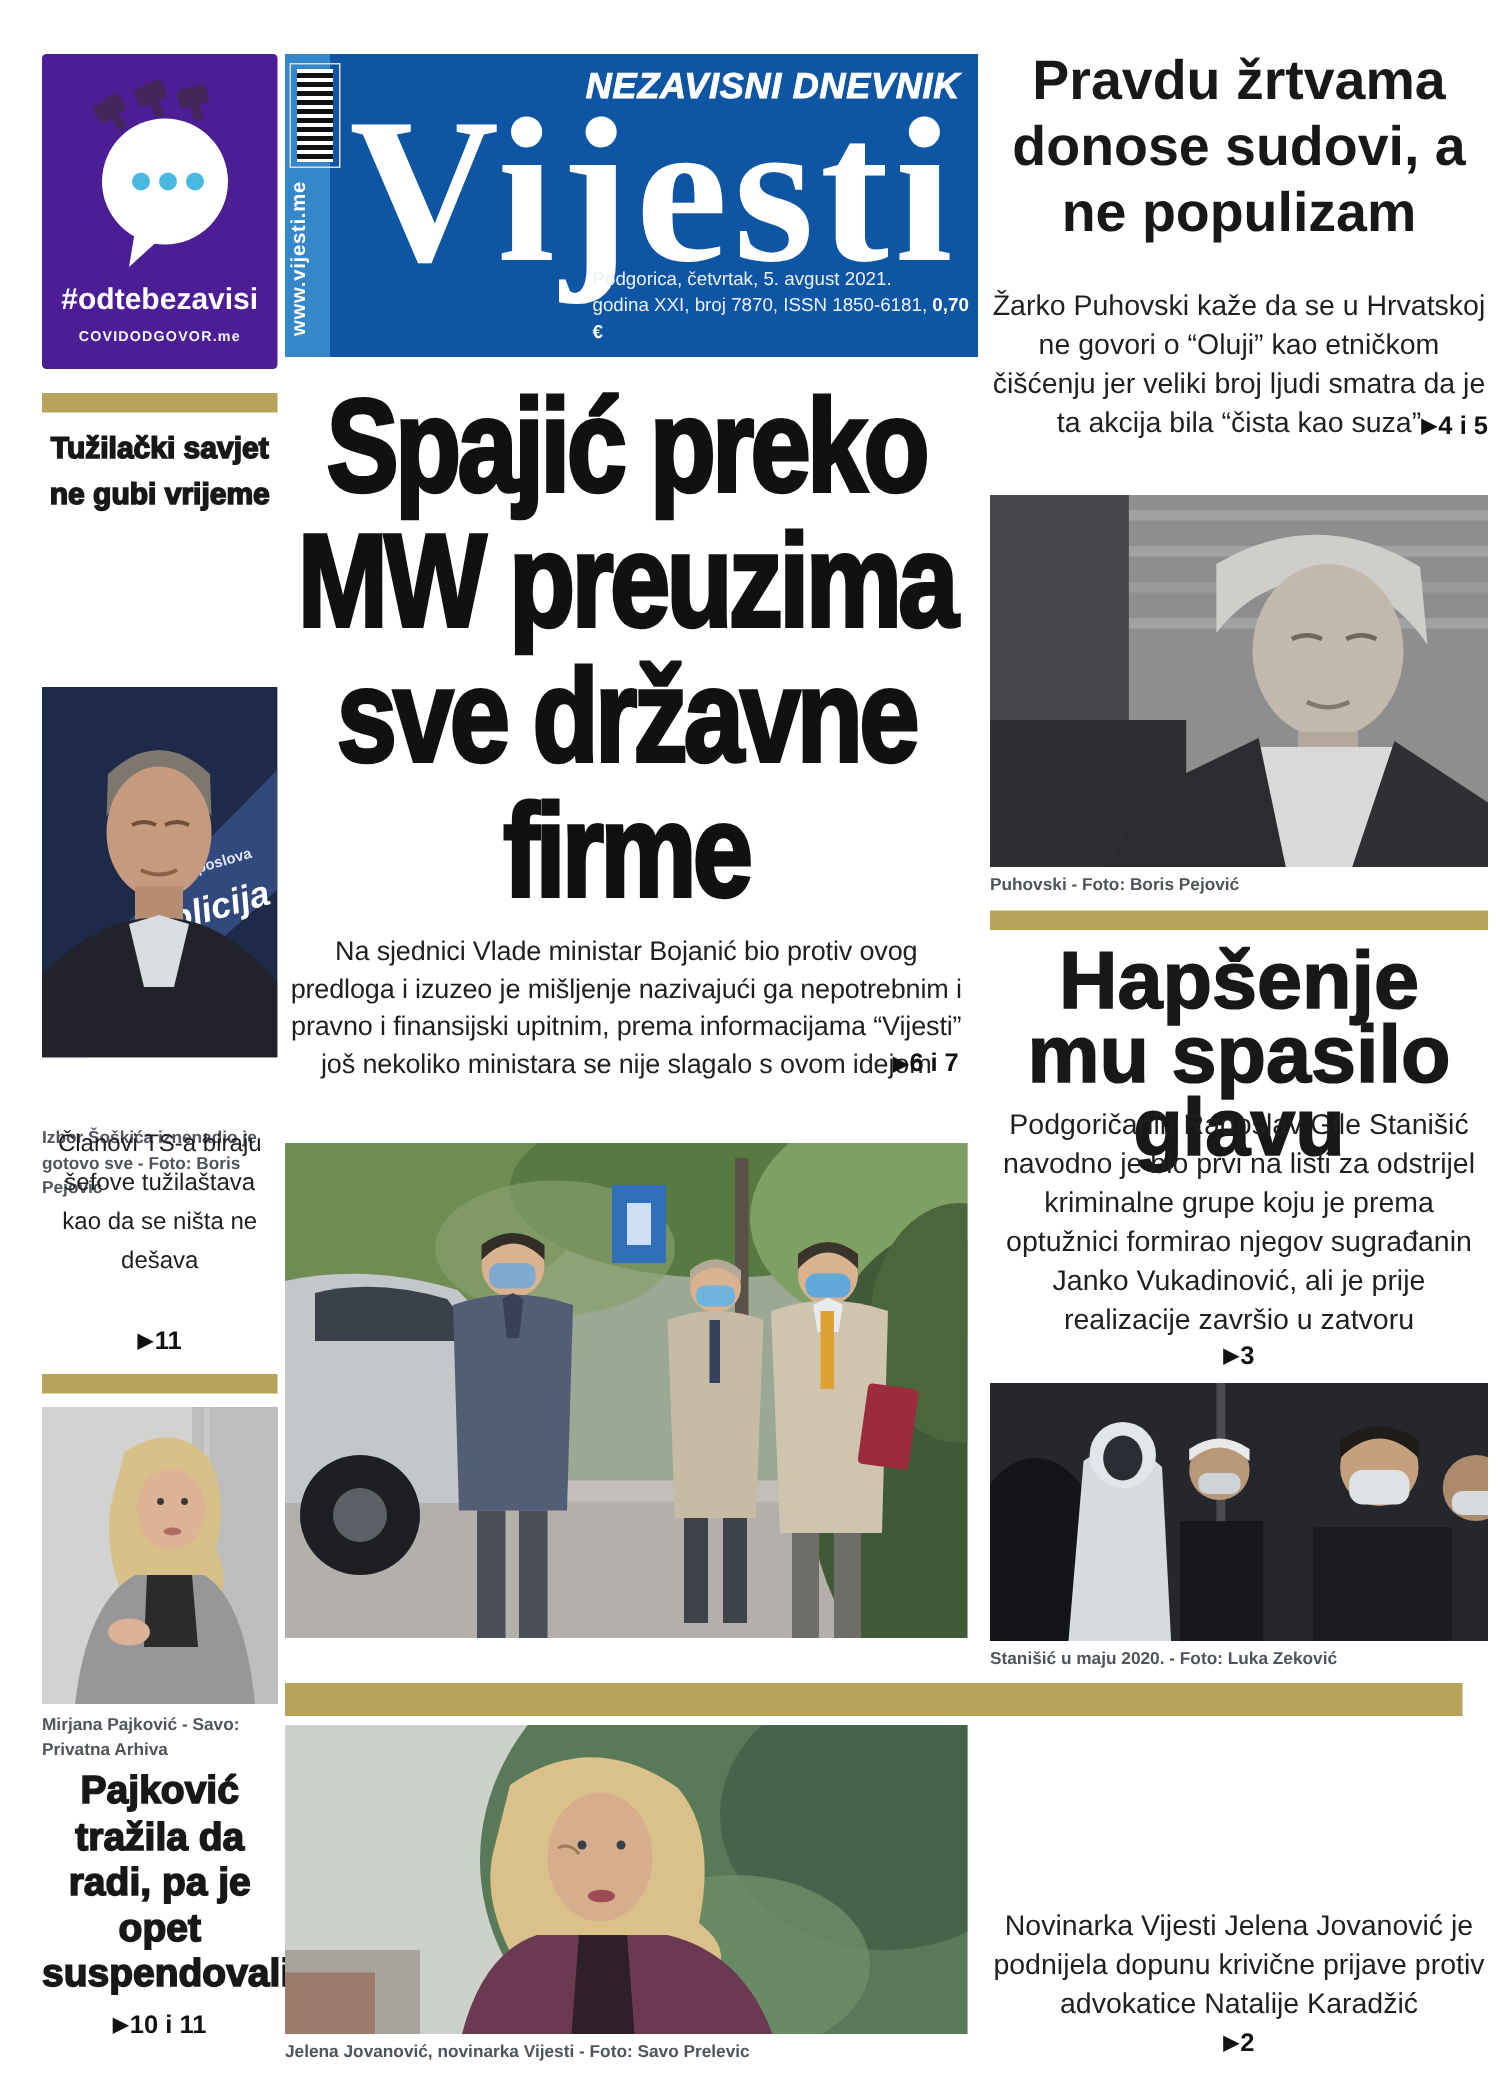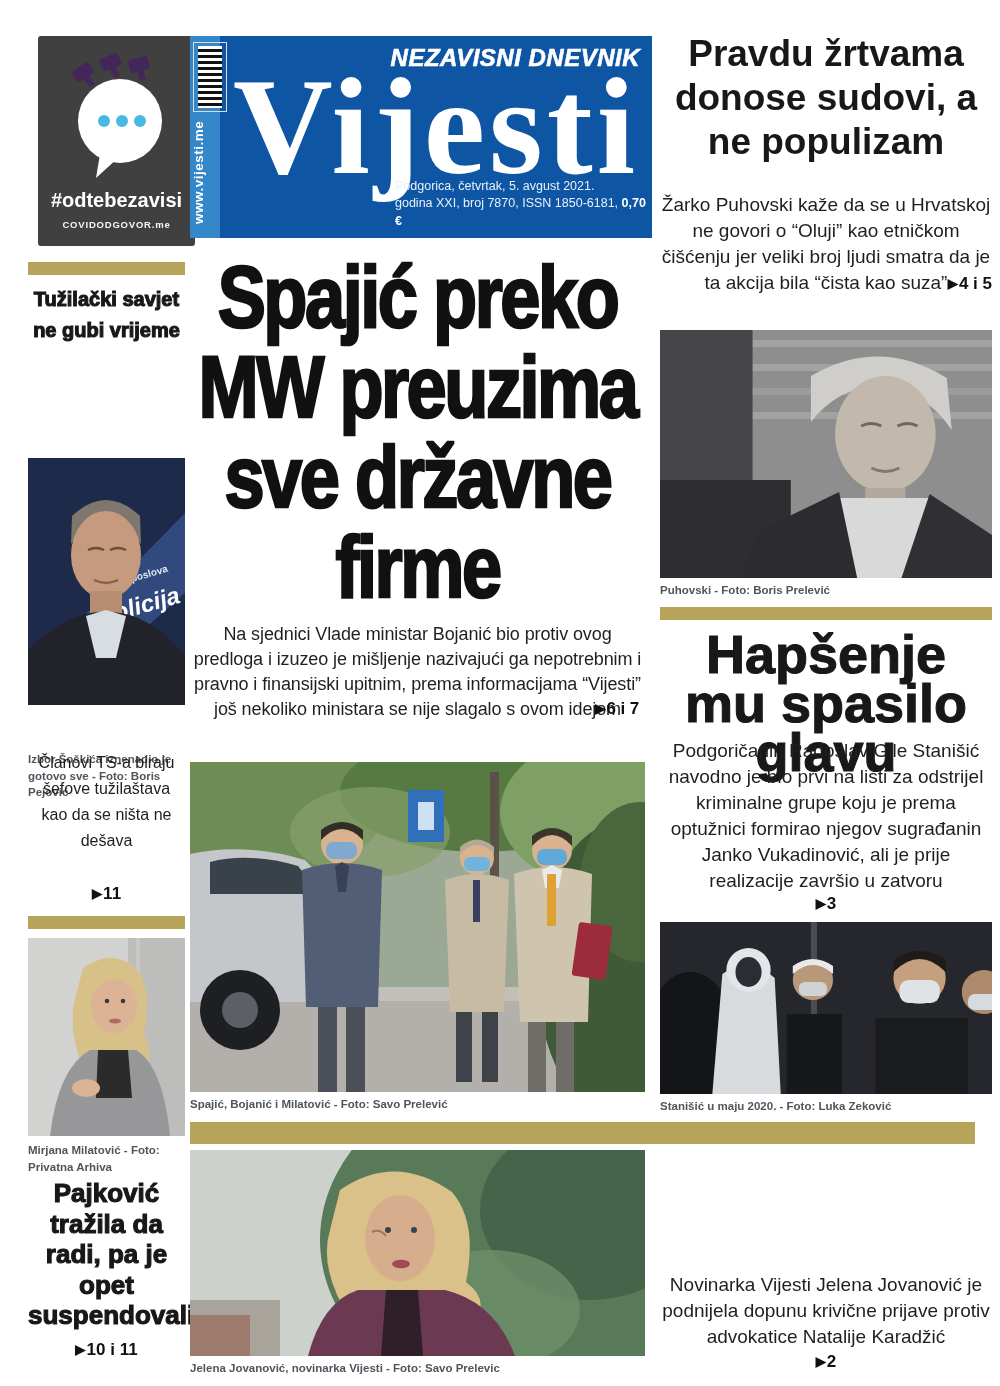--- a/index.html
+++ b/index.html
@@ -19,21 +19,21 @@
           text-align:center;}
   .m-tagline{position:absolute;right:12px;top:8px;color:#fff;font-style:italic;font-weight:bold;
              font-size:24px;letter-spacing:.5px;-webkit-text-stroke:.6px #fff;}
   .m-title{position:absolute;left:30px;top:22px;width:432px;text-align:center;color:#fff;
            font-family:"Liberation Serif",serif;font-weight:bold;font-size:138px;line-height:1;
            letter-spacing:4px;}
   .m-date{position:absolute;left:205px;bottom:8px;color:#eaf1fa;font-size:12.5px;line-height:1.4;}
   .m-date b{color:#fff;}
 
   
-  .covid{left:38px;top:36px;width:157px;height:210px;background:#404040;border-radius:3px;}
+  .covid{left:28px;top:36px;width:157px;height:210px;background:#4c1d95;border-radius:3px;}
   .covid svg{position:absolute;left:0;top:0;}
   .covid-tag{position:absolute;left:0;right:0;bottom:34px;text-align:center;color:#fff;
              font-weight:bold;font-size:20px;}
   .covid-site{position:absolute;left:0;right:0;bottom:16px;text-align:center;color:#eef9ff;
               font-weight:bold;font-size:9.5px;letter-spacing:.8px;}
 
   
   .hl{font-weight:bold;color:#18181a;text-align:center;}
   .hl-big{-webkit-text-stroke:1.1px #18181a;}
   .sum{color:#1f1f22;text-align:center;font-weight:500;}
@@ -145,21 +145,21 @@
       <path d="M55,30 Q88,8 112,35 Q124,60 116,95 Q128,120 112,140 L60,140 Q40,100 46,65 Z" fill="#d8c089"></path>
       <ellipse cx="86" cy="68" rx="23" ry="27" fill="#dcb394"></ellipse>
       <circle cx="79" cy="63" r="2.3" fill="#3a3a3a"></circle>
       <circle cx="95" cy="63" r="2.3" fill="#3a3a3a"></circle>
       <ellipse cx="87" cy="83" rx="6" ry="2.6" fill="#b06a64"></ellipse>
       <path d="M22,198 Q30,130 62,112 L108,112 Q135,128 142,198 Z" fill="#97979a"></path>
       <path d="M70,112 L100,112 L104,160 L68,160 Z" fill="#2b2b2b"></path>
       <ellipse cx="58" cy="150" rx="14" ry="9" fill="#dcb394"></ellipse>
     </svg>
   </div>
-  <div class="abs cap lcol" style="top:1142px;">Mirjana Milatović - Foto: Privatna Arhiva</div>
+  <div class="abs cap lcol" style="top:1142px;">Mirjana Pajković - Savo: Privatna Arhiva</div>
   <div class="abs hl hl-big lcol" style="top:1178px;font-size:26px;line-height:30.5px;">Pajković tražila da radi, pa je opet suspendovali</div>
   <div class="abs pref lcol" style="top:1340px;"><span class="arr"></span><span>10 i 11</span></div>
 
   <div class="abs mainhl">
     <div class="mainhl-in">
       <div>Spajić preko</div>
       <div>MW preuzima</div>
       <div>sve državne</div>
       <div>firme</div>
     </div>
@@ -212,21 +212,20 @@
       <path d="M324,112 Q362,98 402,112 L398,260 L330,260 Z" fill="#cfc4ae"></path>
       <path d="M352,108 L362,103 L372,108 L369,126 L355,126 Z" fill="#e8ebee"></path>
       <rect x="357" y="112" width="9" height="52" fill="#dfa133"></rect>
       <g transform="rotate(8 402 190)">
           <rect x="385" y="162" width="34" height="54" rx="3" fill="#9c2c3c"></rect>
         </g>
       <rect x="338" y="260" width="18" height="70" fill="#6e6d68"></rect>
       <rect x="366" y="260" width="18" height="70" fill="#6e6d68"></rect>
     </svg>
   </div>
-  <div class="abs cap" style="left:190px;top:1096px;width:455px;">Spajić, Bojanić i Milatović - Foto: Savo Prelević</div>
 
   <div class="abs goldbar" style="left:190px;top:1122px;width:785px;height:22px;"></div>
 
   <div class="abs photo" style="left:190px;top:1150px;width:455px;height:206px;">
     <svg viewBox="0 0 455 206" preserveAspectRatio="none">
       <rect width="455" height="206" fill="#ccd1cb"></rect>
       <ellipse cx="340" cy="90" rx="210" ry="170" fill="#587a58"></ellipse>
       <ellipse cx="400" cy="60" rx="110" ry="90" fill="#46644a"></ellipse>
       <ellipse cx="300" cy="160" rx="90" ry="60" fill="#6d8f68" opacity=".8"></ellipse>
       <rect x="0" y="150" width="90" height="56" fill="#a9a49b"></rect>
@@ -256,21 +255,21 @@
       <ellipse cx="224" cy="104" rx="50" ry="58" fill="#c2b8ac"></ellipse>
       <path d="M200,96 q10,-5 20,0" stroke="#6f675e" stroke-width="3" fill="none"></path>
       <path d="M236,96 q10,-5 20,0" stroke="#6f675e" stroke-width="3" fill="none"></path>
       <path d="M210,138 q14,7 28,0" stroke="#83786c" stroke-width="3" fill="none"></path>
       <rect x="204" y="158" width="40" height="24" fill="#b3a89b"></rect>
       <path d="M176,168 L272,168 L290,248 L160,248 Z" fill="#d9d9d9"></path>
       <path d="M100,200 L178,162 L196,248 L80,248 Z" fill="#2c2c30"></path>
       <path d="M268,164 L330,205 L330,248 L240,248 Z" fill="#303034"></path>
     </svg>
   </div>
-  <div class="abs cap rcol" style="top:582px;">Puhovski - Foto: Boris Prelević</div>
+  <div class="abs cap rcol" style="top:582px;">Puhovski - Foto: Boris Pejović</div>
 
   <div class="abs goldbar rcol" style="top:607px;height:13px;"></div>
   <div class="abs hl hl-big rcol" style="top:630px;font-size:54px;line-height:49px;">Hapšenje mu spasilo glavu</div>
   <div class="abs sum rcol" style="top:738px;font-size:19px;line-height:26px;">Podgoričanin Radoslav Gile Stanišić navodno je bio prvi na listi za odstrijel kriminalne grupe koju je prema optužnici formirao njegov sugrađanin Janko Vukadinović, ali je prije realizacije završio u zatvoru</div>
   <div class="abs pref rcol" style="top:894px;"><span class="arr"></span><span>3</span></div>
 
   <div class="abs photo rcol" style="top:922px;height:172px;">
     <svg viewBox="0 0 330 172" preserveAspectRatio="none">
       <rect width="330" height="172" fill="#26272c"></rect>
       <ellipse cx="30" cy="120" rx="45" ry="70" fill="#141518"></ellipse>

